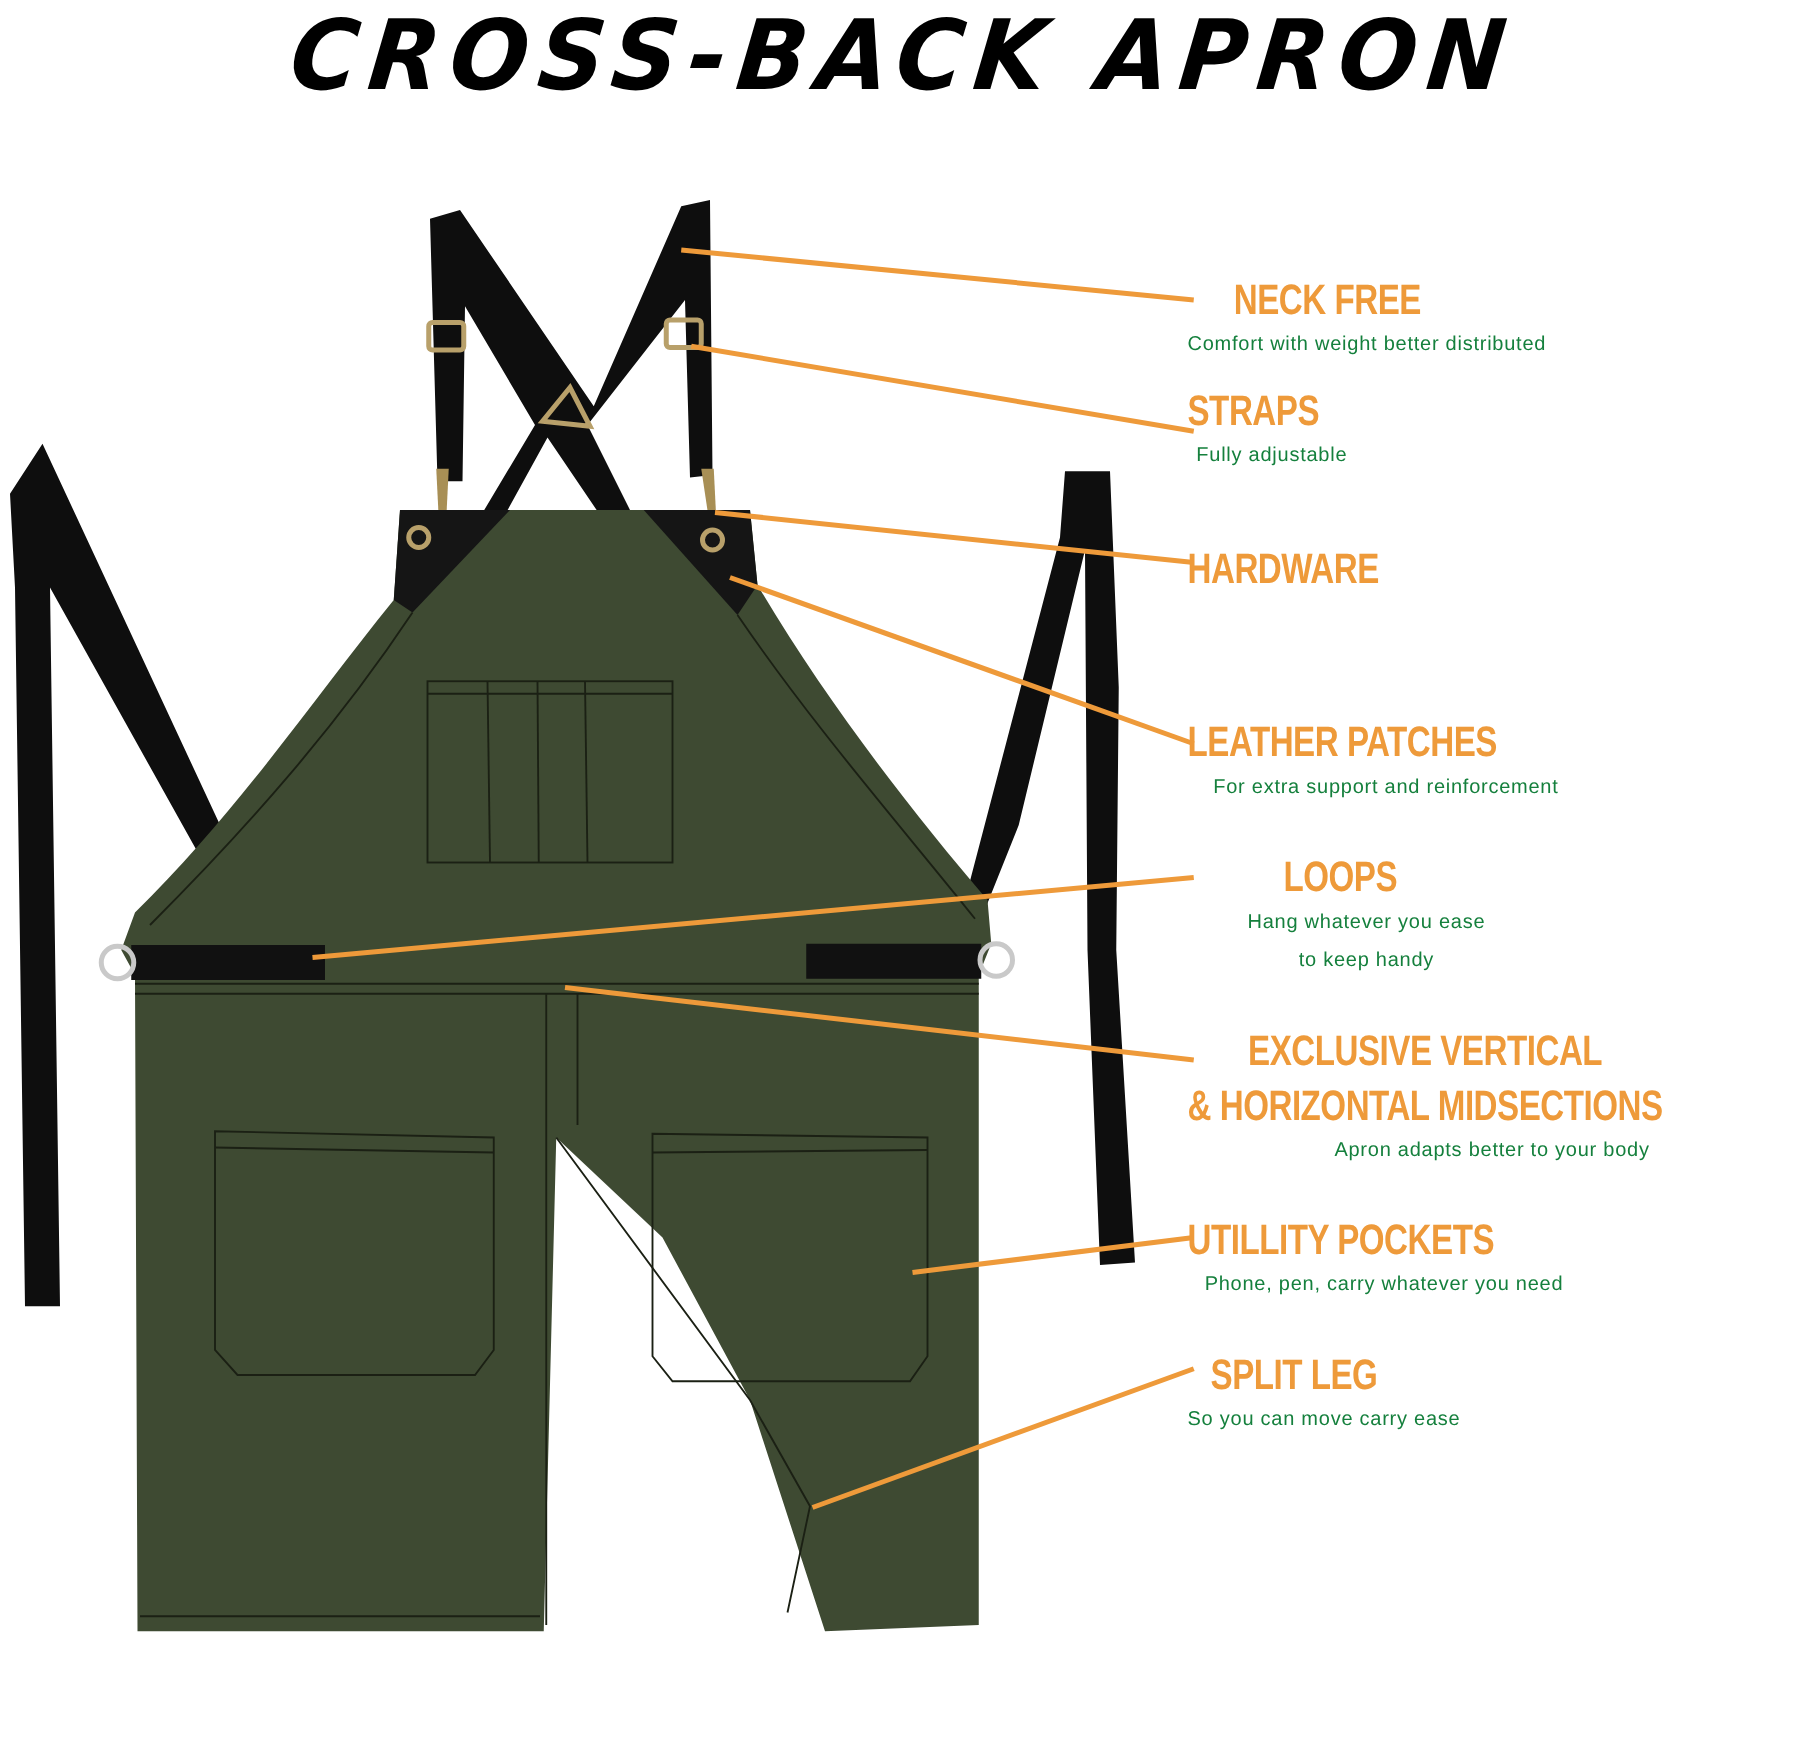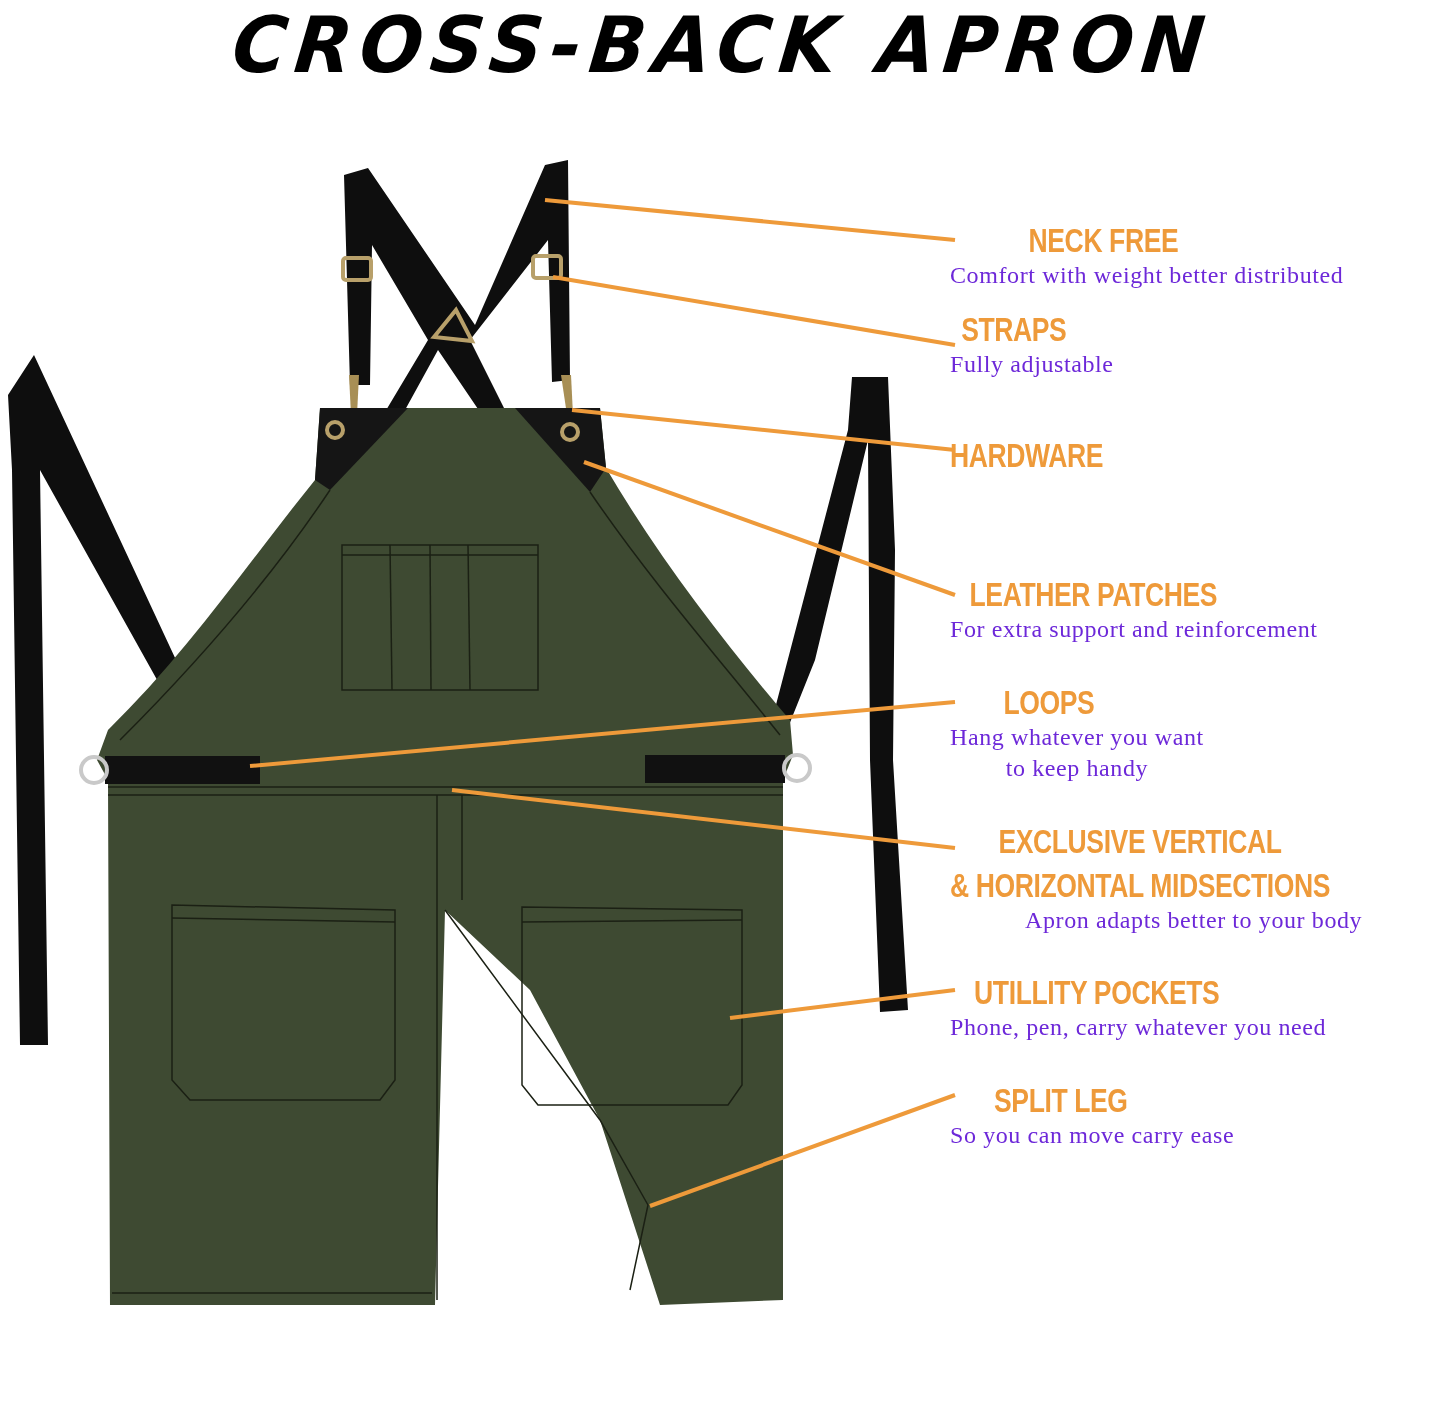--- a/index.html
+++ b/index.html
@@ -10,21 +10,21 @@
       font-size: 74px; letter-spacing: 8px; color: #000; transform: skewX(-6deg) scaleY(1.05);
     }
     svg.art { position: absolute; left: 0; top: 0; }
     .feature { position: absolute; left: 950px; text-align: center; }
     .feature .head {
       font-family: "Liberation Sans", sans-serif; font-weight: bold; color: #EE9A3A;
       font-size: 34px; line-height: 40px; letter-spacing: -0.5px;
       transform: scaleX(0.78); transform-origin: left center; white-space: nowrap;
     }
     .feature .desc {
-      font-family: Liberation Serif, serif; color: #6d28d9; font-size: 24px; line-height: 31px;
+      font-family: Liberation Sans, sans-serif; color: #15803d; font-size: 16px; line-height: 31px;
       letter-spacing: 0.6px; white-space: nowrap;
     }
   </style>
 </head>
 <body>
 
 <div class="title">CROSS-BACK APRON</div>
 
 <svg class="art" width="1445" height="1407" viewBox="0 0 1445 1407">
 
@@ -113,23 +113,23 @@
 
 <div class="feature" style="top:435px;">
   <div class="head">HARDWARE</div>
 </div>
 
 <div class="feature" style="top:574px;">
   <div class="head">LEATHER PATCHES</div>
   <div class="desc">For extra support and reinforcement</div>
 </div>
 
-<div class="feature" style="top:682px;">
+<div class="feature" style="top:682px;margin-left:48px;">
   <div class="head">LOOPS</div>
-  <div class="desc">Hang whatever you want</div>
+  <div class="desc">Hang whatever you ease</div>
   <div class="desc">to keep handy</div>
 </div>
 
 <div class="feature" style="top:821px;">
   <div class="head">EXCLUSIVE VERTICAL</div>
   <div class="head" style="margin-top:4px;">&amp; HORIZONTAL MIDSECTIONS</div>
   <div class="desc">Apron adapts better to your body</div>
 </div>
 
 <div class="feature" style="top:972px;">

